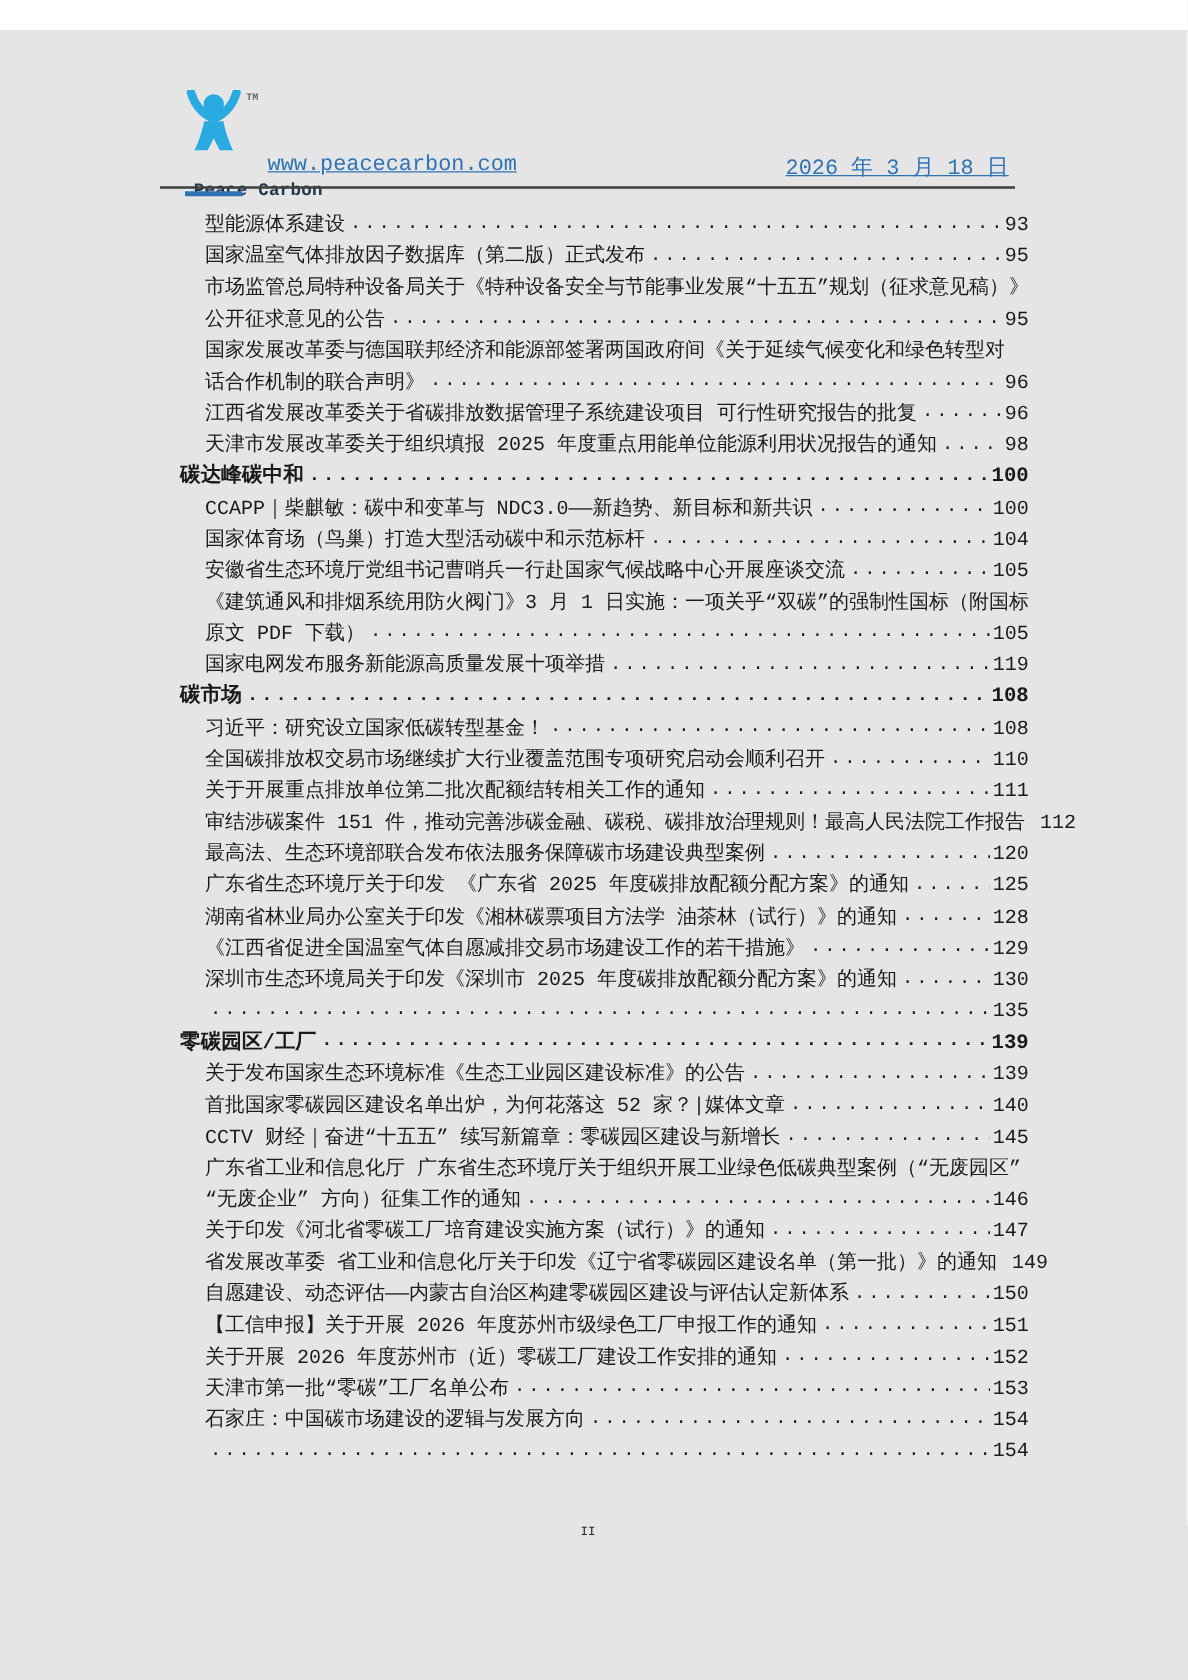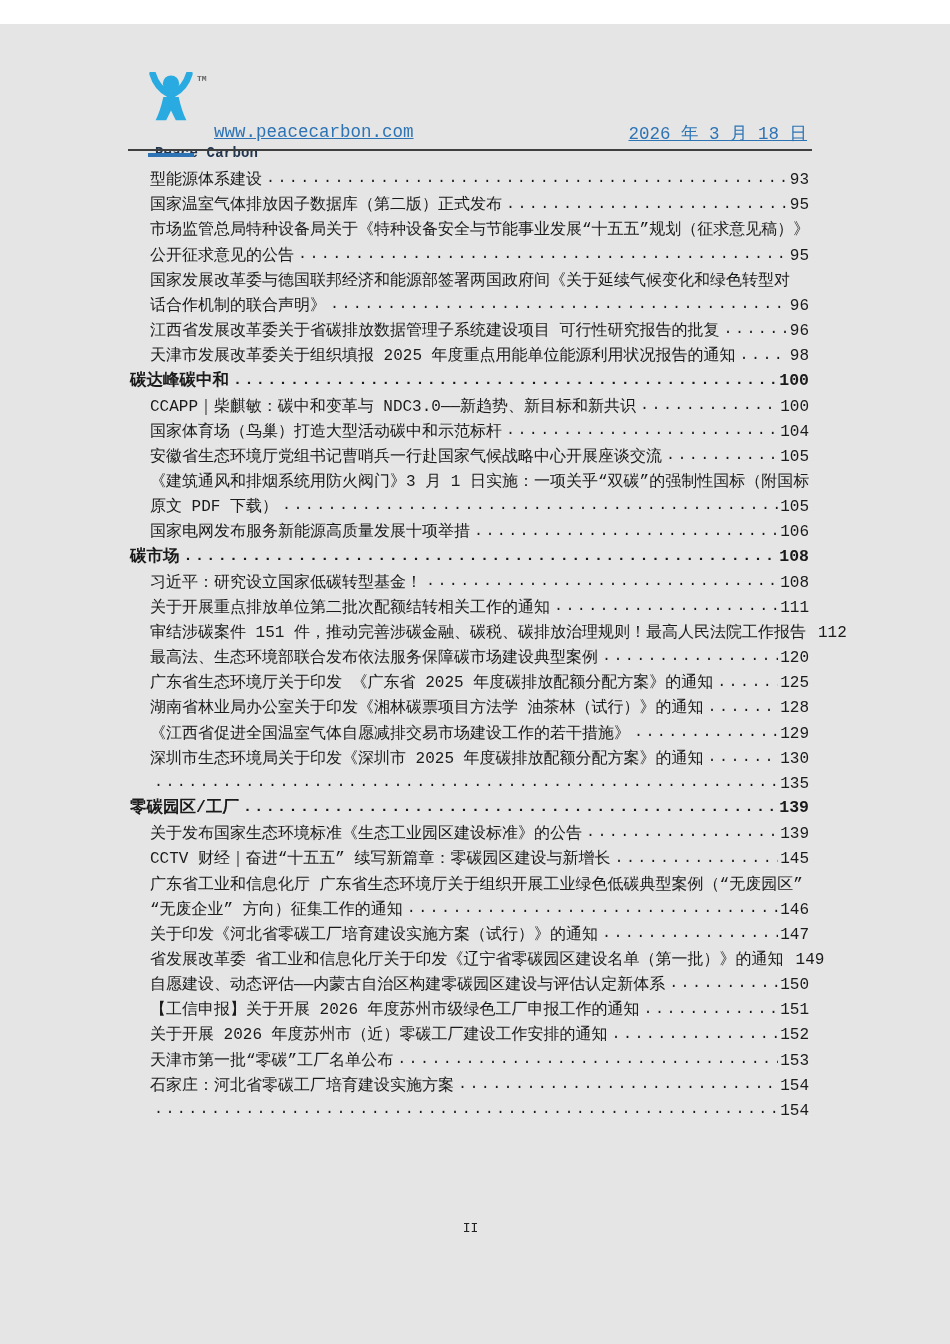--- a/index.html
+++ b/index.html
@@ -9,35 +9,35 @@
   }
   
   .logo-icon{position:absolute;left:146px;top:48px;}
   .logo-tm{position:absolute;left:197px;top:50px;font-size:8px;color:#666;font-weight:700;}
   .logo-brand{position:absolute;left:143px;top:121px;font-size:14px;font-weight:700;color:#21354f;letter-spacing:.2px;white-space:nowrap;padding-left:12px;}
   .logo-cut{position:absolute;left:148px;top:129px;width:46px;height:4px;background:#2e74b5;}
   .site-link{position:absolute;left:214px;top:98px;font-size:17.5px;color:#2e74b5;text-decoration:underline;text-decoration-color:#2e74b5;white-space:nowrap;}
   .hdr-date{position:absolute;right:143px;top:97px;font-size:17.5px;color:#2e74b5;text-decoration:underline;text-decoration-color:#2e74b5;white-space:nowrap;}
   .hdr-rule{position:absolute;left:128px;top:125px;width:684px;border-top:2px solid #3f3f3f;}
   
-  .toc{position:absolute;left:128px;top:141px;width:681px;}
+  .toc{position:absolute;left:142px;top:141px;width:681px;}
   .toc-row{display:flex;align-items:flex-end;height:25.16px;font-size:16px;line-height:1.25;color:#1a1a1a;}
   .toc-row.entry,.toc-row.wrap{padding-left:22px;}
   .toc-row.section{padding-left:2px;font-weight:700;font-size:16.5px;align-items:flex-end;}
   .toc-row .t{white-space:nowrap;flex:0 0 auto;}
   .leader{flex:1 1 auto;min-width:6px;position:relative;overflow:hidden;height:18px;margin:0 2px 0 4px;}
   .leader::after{
     content:"........................................................................................................................................................................................................................................";
     position:absolute;left:0;bottom:1px;letter-spacing:2.4px;font-size:15px;color:#1a1a1a;white-space:nowrap;
   }
   .section .leader::after{font-weight:700;}
   .leader.no-dots::after{content:"";}
   .toc-row .p{flex:0 0 auto;white-space:nowrap;}
   
-  .footer{position:absolute;left:130px;top:1197px;width:681px;text-align:center;font-size:13px;color:#222;}
+  .footer{position:absolute;left:130px;top:1197px;width:681px;text-align:center;font-size:10px;color:#222;}
 </style>
 </head>
 <body>
 
 <div class="page">
 
   <div class="logo-icon">
     <svg width="50" height="54" viewBox="0 0 52 56" aria-hidden="true">
       <circle cx="26" cy="12" r="8.5" fill="#29abe2"></circle>
       <path d="M7 2 C10 12 16 19 24 23" stroke="#29abe2" stroke-width="7" stroke-linecap="round" fill="none"></path>
@@ -114,31 +114,36 @@
         <span class="t">《建筑通风和排烟系统用防火阀门》3 月 1 日实施：一项关乎“双碳”的强制性国标（附国标</span>
       </div>
       <div class="toc-row entry">
         <span class="t">原文 PDF 下载）</span>
         <span class="leader"></span>
         <span class="p">105</span>
       </div>
       <div class="toc-row entry">
         <span class="t">国家电网发布服务新能源高质量发展十项举措</span>
         <span class="leader"></span>
-        <span class="p">106</span>
+        <span class="p">119</span>
       </div>
       <div class="toc-row section">
         <span class="t">碳市场</span>
         <span class="leader"></span>
         <span class="p">108</span>
       </div>
       <div class="toc-row entry">
         <span class="t">习近平：研究设立国家低碳转型基金！</span>
         <span class="leader"></span>
         <span class="p">108</span>
+      </div>
+      <div class="toc-row entry">
+        <span class="t">全国碳排放权交易市场继续扩大行业覆盖范围专项研究启动会顺利召开</span>
+        <span class="leader"></span>
+        <span class="p">110</span>
       </div>
       <div class="toc-row entry">
         <span class="t">关于开展重点排放单位第二批次配额结转相关工作的通知</span>
         <span class="leader"></span>
         <span class="p">111</span>
       </div>
       <div class="toc-row entry">
         <span class="t">审结涉碳案件 151 件，推动完善涉碳金融、碳税、碳排放治理规则！最高人民法院工作报告</span>
         <span class="leader no-dots"></span>
         <span class="p">112</span>
@@ -176,20 +181,25 @@
         <span class="t">零碳园区/工厂</span>
         <span class="leader"></span>
         <span class="p">139</span>
       </div>
       <div class="toc-row entry">
         <span class="t">关于发布国家生态环境标准《生态工业园区建设标准》的公告</span>
         <span class="leader"></span>
         <span class="p">139</span>
       </div>
       <div class="toc-row entry">
+        <span class="t">首批国家零碳园区建设名单出炉，为何花落这 52 家？|媒体文章</span>
+        <span class="leader"></span>
+        <span class="p">140</span>
+      </div>
+      <div class="toc-row entry">
         <span class="t">CCTV 财经｜奋进“十五五”  续写新篇章：零碳园区建设与新增长</span>
         <span class="leader"></span>
         <span class="p">145</span>
       </div>
       <div class="toc-row wrap">
         <span class="t">广东省工业和信息化厅 广东省生态环境厅关于组织开展工业绿色低碳典型案例（“无废园区”</span>
       </div>
       <div class="toc-row entry">
         <span class="t">“无废企业” 方向）征集工作的通知</span>
         <span class="leader"></span>
@@ -219,21 +229,21 @@
         <span class="t">关于开展 2026 年度苏州市（近）零碳工厂建设工作安排的通知</span>
         <span class="leader"></span>
         <span class="p">152</span>
       </div>
       <div class="toc-row entry">
         <span class="t">天津市第一批“零碳”工厂名单公布</span>
         <span class="leader"></span>
         <span class="p">153</span>
       </div>
       <div class="toc-row entry">
-        <span class="t">石家庄：河北省零碳工厂培育建设实施方案</span>
+        <span class="t">石家庄：中国碳市场建设的逻辑与发展方向</span>
         <span class="leader"></span>
         <span class="p">154</span>
       </div>
       <div class="toc-row entry">
         <span class="leader"></span>
         <span class="p">154</span>
       </div>
     </div>
 
   <div class="footer">II</div>

